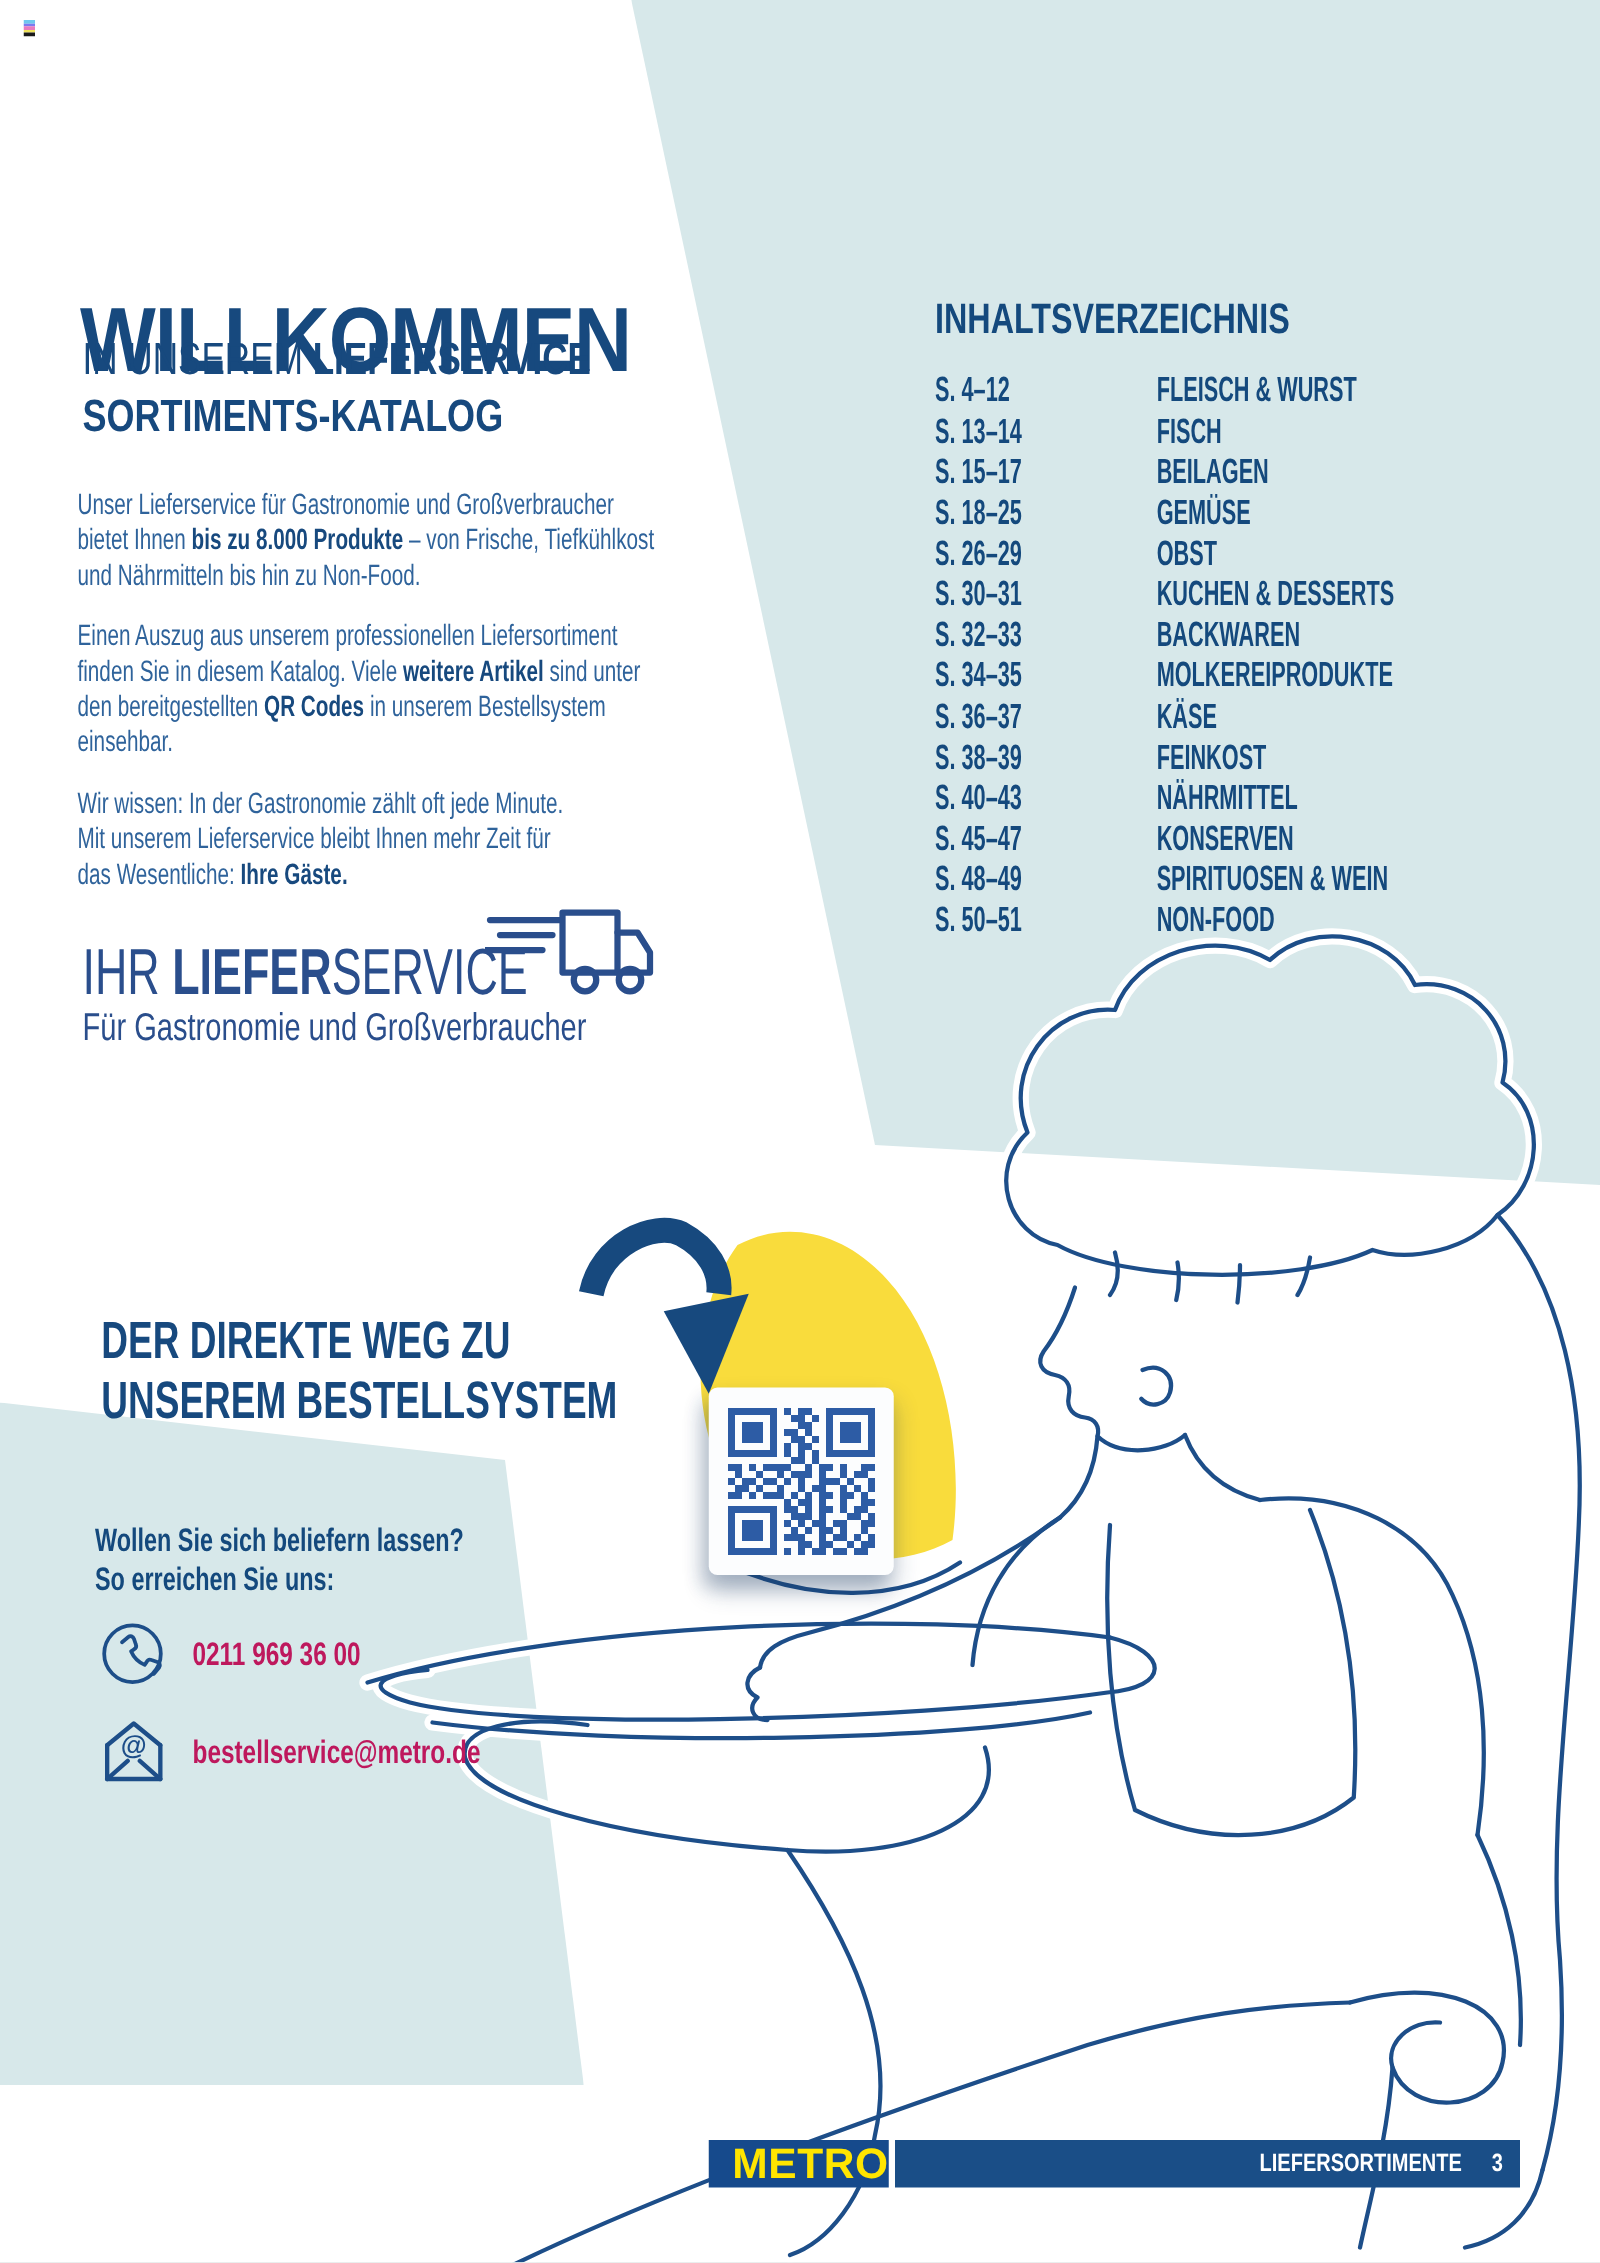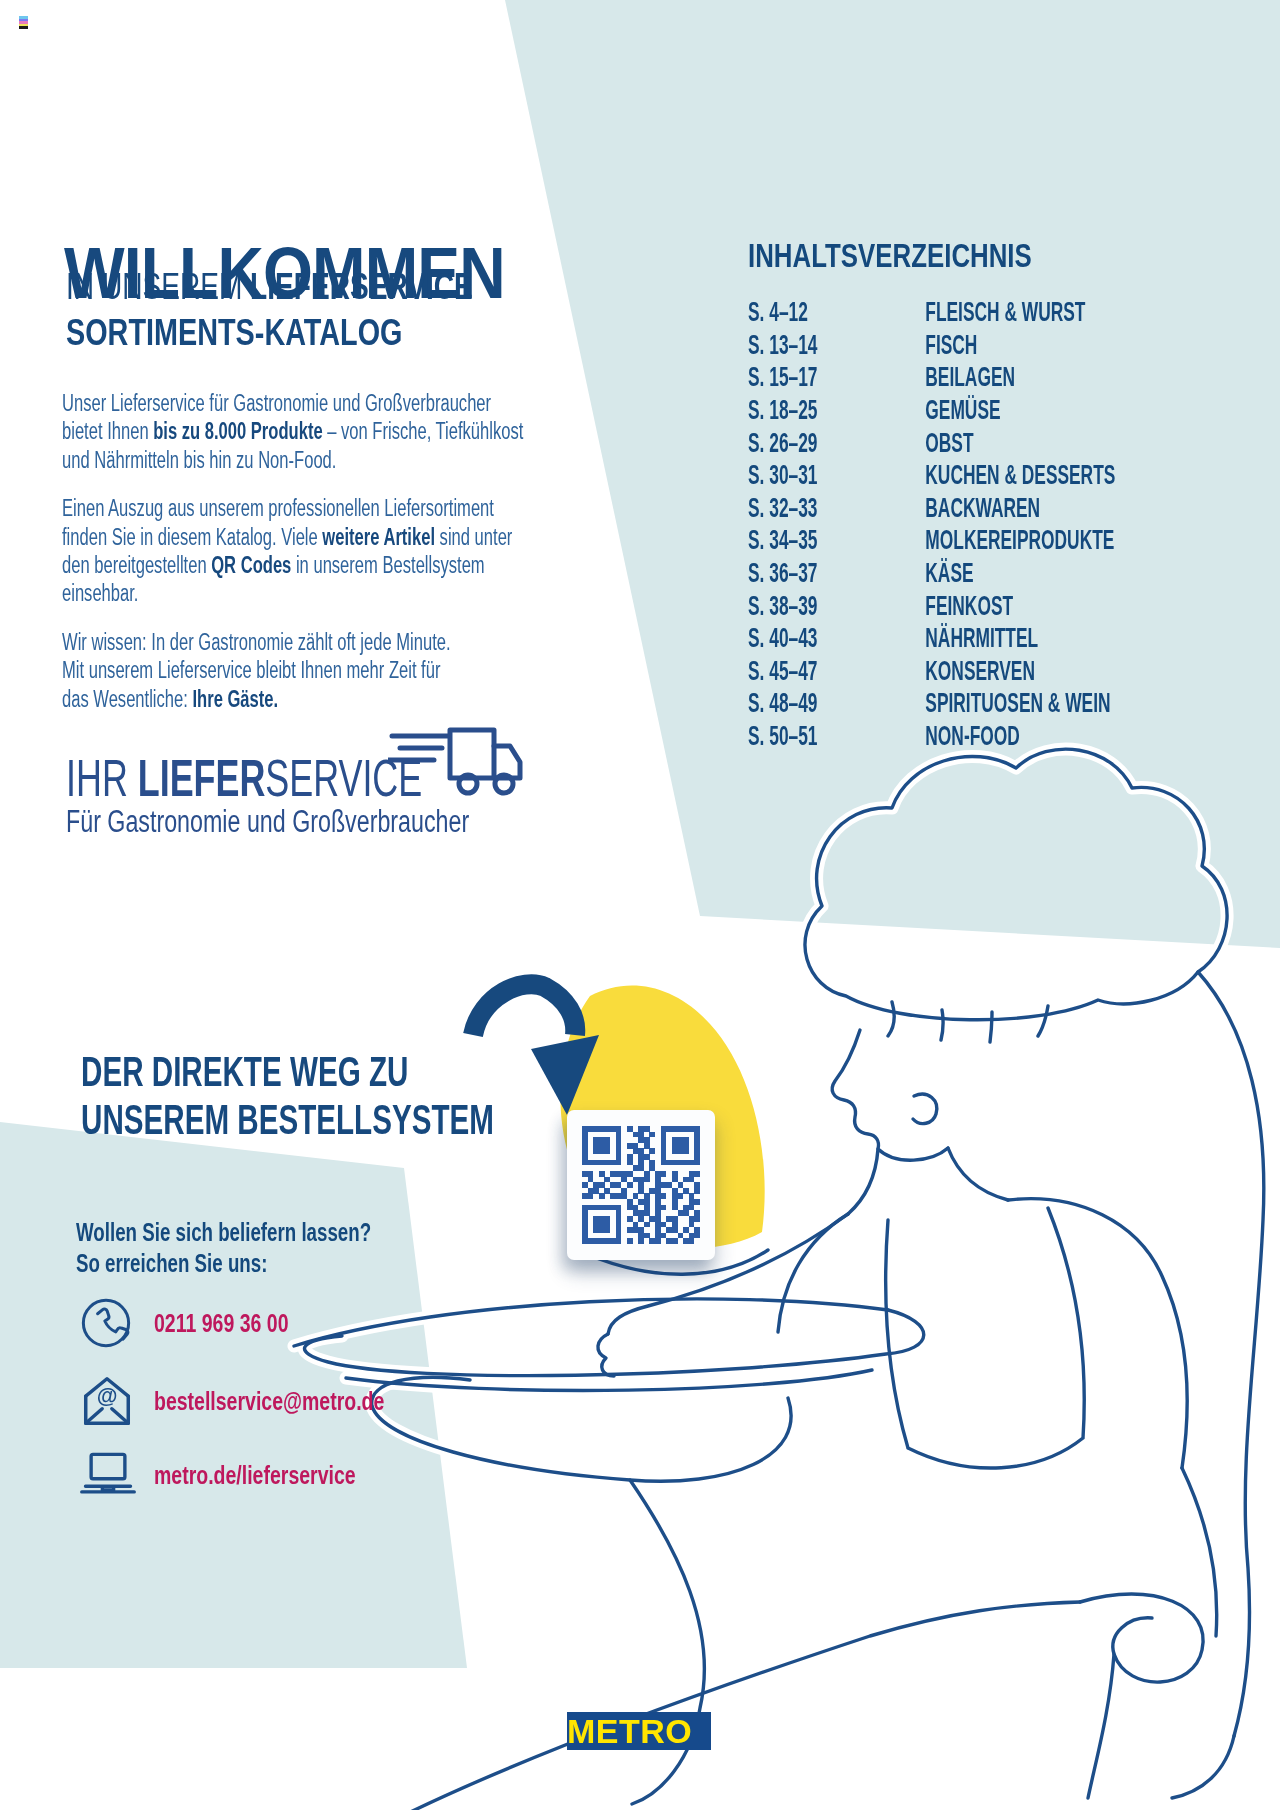--- a/index.html
+++ b/index.html
@@ -69,21 +69,21 @@
   .row-phone{left:80px;top:1297px;gap:22px;}
   .row-mail{left:78px;top:1372px;gap:18px;}
   .row-web{left:78px;top:1450px;gap:16px;}
   .row-pers{left:76px;top:1518px;gap:14px;}
 
   
   .f-bar{position:absolute;top:1712px;height:38px;background:#1A4E87;z-index:6;display:flex;align-items:center;}
   .f-left{left:50px;width:512px;padding-left:13px;box-sizing:border-box;}
   .f-left span{color:#fff;font-weight:bold;font-size:20px;white-space:nowrap;
                transform:scaleX(0.80);transform-origin:left center;}
-  .f-metro{left:567px;width:144px;background:#164A8C;justify-content:flex-start;}
+  .f-metro{left:567px;width:144px;background:#164A8C;justify-content:flex-end;}
   .f-metro span{color:#FFE500;font-weight:bold;font-size:34px;letter-spacing:0.5px;line-height:1;}
   .f-right{left:716px;width:500px;justify-content:flex-end;padding-right:14px;box-sizing:border-box;}
   .f-right .wrap{display:flex;gap:30px;align-items:center;transform:scaleX(0.80);transform-origin:right center;}
   .f-right span{color:#fff;font-weight:bold;font-size:20px;white-space:nowrap;}
 
   .chef{left:250px;top:700px;z-index:2;}
   svg{display:block;}
 </style>
 </head>
 <body>
@@ -491,28 +491,25 @@
       <g fill="none" stroke="#1D4E89" stroke-width="3.6" stroke-linecap="round" stroke-linejoin="round">
         <path d="M8,24 L30,6 L52,24"></path>
         <path d="M8,24 V52 H52 V24"></path>
         <path d="M8,52 L25,37 M52,52 L35,37"></path>
       </g>
       <text x="30" y="31" font-size="22" font-weight="bold" fill="#1D4E89" text-anchor="middle" font-family="Liberation Sans, sans-serif">@</text>
     </svg>
     <span class="c-text">bestellservice@metro.de</span>
   </div>
 
-  <div class="c-row row-web">
-    <svg class="c-icon" width="60" height="50" viewBox="0 0 64 52">
-      <g fill="none" stroke="#1D4E89" stroke-width="3.6" stroke-linecap="round" stroke-linejoin="round">
-        <rect x="14" y="4" width="36" height="26" rx="2"></rect>
-        <path d="M8,38 H56 M26,38 H38 V42 H26 Z M4,44 H60"></path>
-      </g>
-    </svg>
-    <span class="c-text">metro.de/lieferservice</span>
-  </div>
 
 
   <div class="f-bar f-metro">
     <span>METRO</span>
   </div>
+  <div class="f-bar f-right">
+    <div class="wrap">
+      <span>LIEFERSORTIMENTE</span>
+      <span>3</span>
+    </div>
+  </div>
 
 </div>
 
 </body></html>

